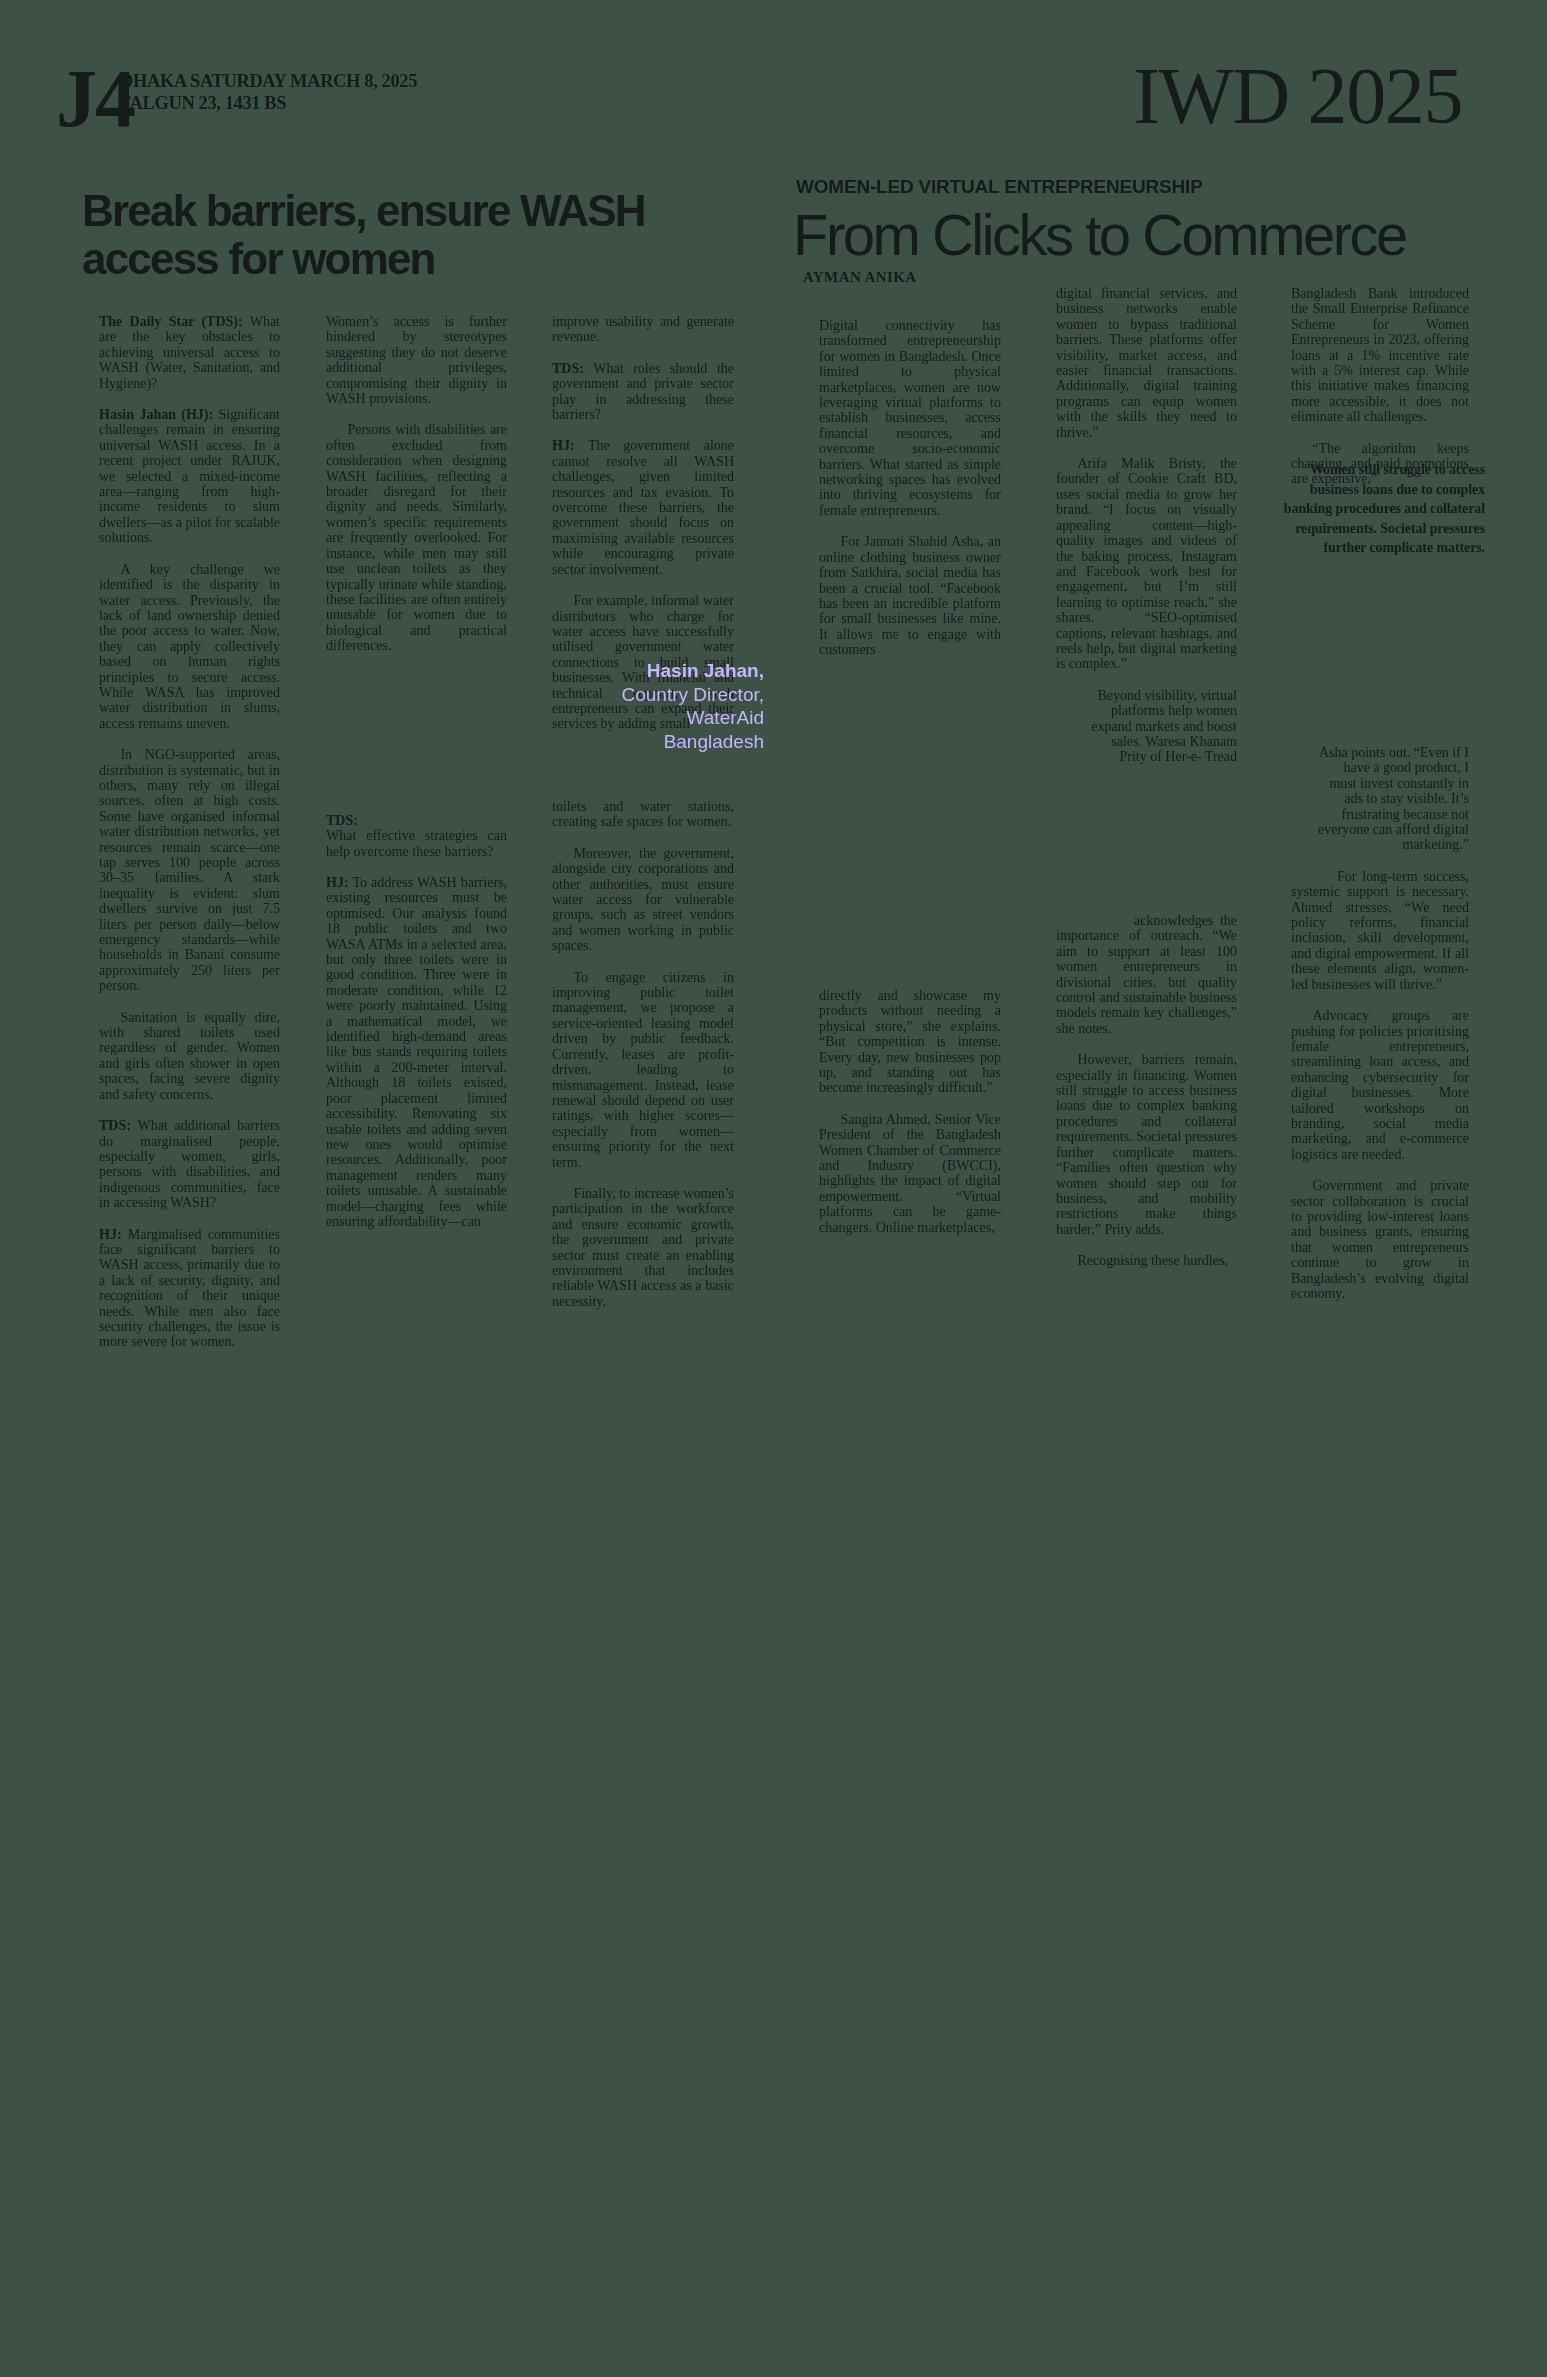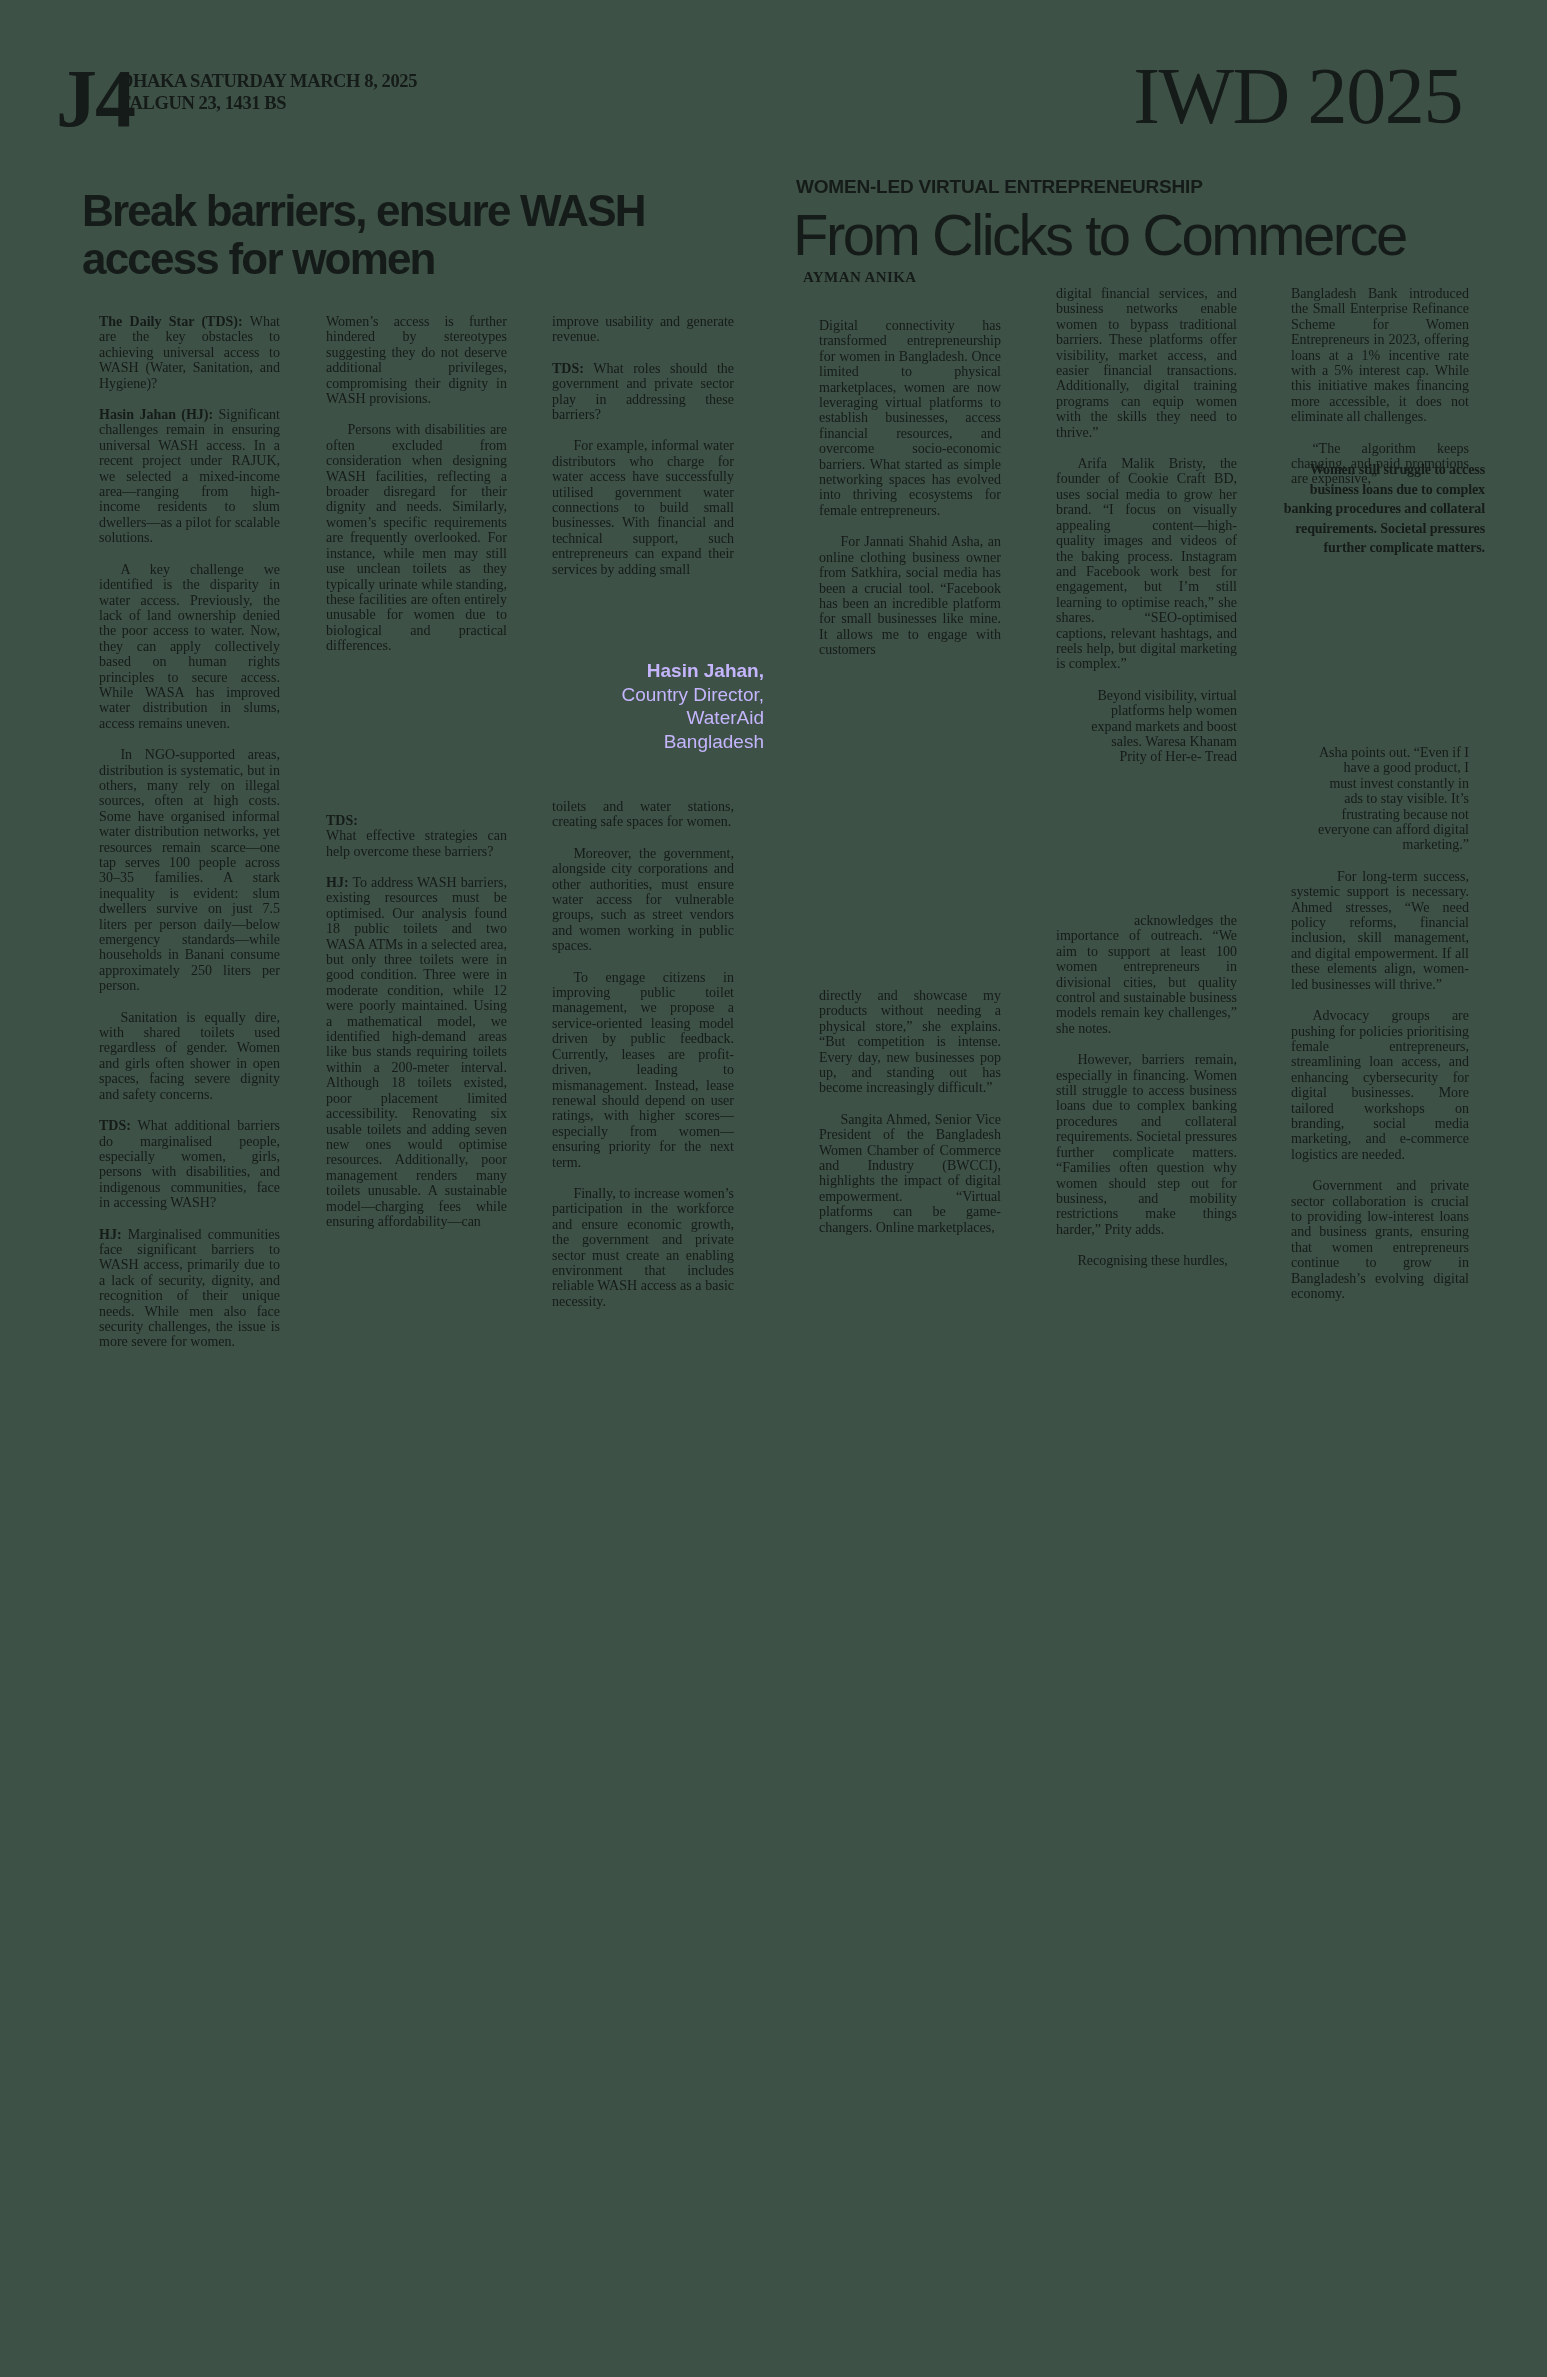--- a/index.html
+++ b/index.html
@@ -70,20 +70,21 @@
     </div>
 
   <div class="abs seg" style="left:310px;top:805px;width:213px;">
       <p class="para leadblock"><span class="lead">TDS:</span> What effective strategies can help overcome these barriers?</p>
       <p class="para qa"><span class="lead">HJ:</span> To address WASH barriers, existing resources must be optimised. Our analysis found 18 public toilets and two WASA ATMs in a selected area, but only three toilets were in good condition. Three were in moderate condition, while 12 were poorly maintained. Using a mathematical model, we identified high-demand areas like bus stands requiring toilets within a 200-meter interval. Although 18 toilets existed, poor placement limited accessibility. Renovating six usable toilets and adding seven new ones would optimise resources. Additionally, poor management renders many toilets unusable. A sustainable model—charging fees while ensuring affordability—can</p>
     </div>
 
   <div class="abs seg" style="left:536px;top:298px;width:214px;">
       <p class="para">improve usability and generate revenue.</p>
       <p class="para qa"><span class="lead">TDS:</span> What roles should the government and private sector play in addressing these barriers?</p>
+      <p class="para qa"><span class="lead">HJ:</span> The government alone cannot resolve all WASH challenges, given limited resources and tax evasion. To overcome these barriers, the government should focus on maximising available resources while encouraging private sector involvement.</p>
       <p class="para indent">For example, informal water distributors who charge for water access have successfully utilised government water connections to build small businesses. With financial and technical support, such entrepreneurs can expand their services by adding small</p>
     </div>
 
   <div class="abs photo-caption" style="left: 521px; top: 659px; width: 243px; color: #c4b5fd;">
     <span class="cap-name">Hasin Jahan,</span>
     <span>Country Director,</span>
     <span>WaterAid</span>
     <span>Bangladesh</span>
   </div>
 
@@ -122,19 +123,19 @@
 
   <div class="abs seg" style="left:1275px;top:270px;width:210px;">
       <p class="para">Bangladesh Bank introduced the Small Enterprise Refinance Scheme for Women Entrepreneurs in 2023, offering loans at a 1% incentive rate with a 5% interest cap. While this initiative makes financing more accessible, it does not eliminate all challenges.</p>
       <p class="para indent">“The algorithm keeps changing, and paid promotions are expensive,”</p>
     </div>
 
   <div class="abs pull-quote" style="left:1278px;top:460px;width:207px;">Women still struggle to access business loans due to complex banking procedures and collateral requirements. Societal pressures further complicate matters.</div>
 
   <div class="abs seg" style="left:1275px;top:729px;width:210px;">
       <p class="para wrap-right">Asha points out. “Even if I have a good product, I must invest constantly in ads to stay visible. It’s frustrating because not everyone can afford digital marketing.”</p>
-      <p class="para indent2">For long-term success, systemic support is necessary. Ahmed stresses, “We need policy reforms, financial inclusion, skill management, and digital empowerment. If all these elements align, women-led businesses will thrive.”</p>
+      <p class="para indent2">For long-term success, systemic support is necessary. Ahmed stresses, “We need policy reforms, financial inclusion, skill development, and digital empowerment. If all these elements align, women-led businesses will thrive.”</p>
       <p class="para indent">Advocacy groups are pushing for policies prioritising female entrepreneurs, streamlining loan access, and enhancing cybersecurity for digital businesses. More tailored workshops on branding, social media marketing, and e-commerce logistics are needed.</p>
       <p class="para indent">Government and private sector collaboration is crucial to providing low-interest loans and business grants, ensuring that women entrepreneurs continue to grow in Bangladesh’s evolving digital economy.</p>
     </div>
 
 </div>
 
 
 </body></html>

